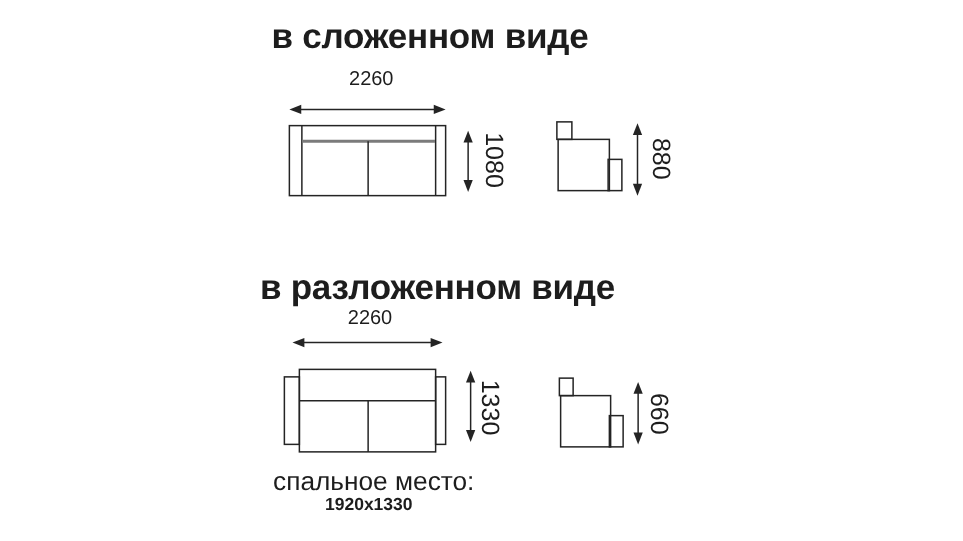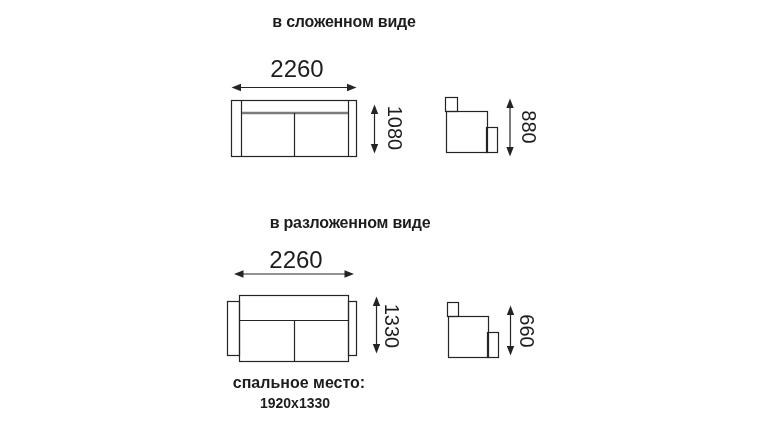--- a/index.html
+++ b/index.html
@@ -6,27 +6,27 @@
   #canvas{
     position:relative;
     width:770px;height:433px;
     background:#ffffff;
     font-family:"Liberation Sans", sans-serif;
     color:#1d1d1d;
     overflow:hidden;
   }
   .abs{position:absolute;white-space:nowrap;}
   .centered{transform:translateX(-50%);}
-  .section-title{font-size:16px;font-weight:bold;letter-spacing:-0.2px;}
-  .dim-num{font-size:24px;font-weight:normal;}
+  .section-title{font-size:28px;font-weight:bold;letter-spacing:-0.2px;}
+  .dim-num{font-size:16px;font-weight:normal;}
   .dim-num-rot{
     font-size:20px;font-weight:normal;
     transform:translate(-50%,-50%) rotate(90deg);
   }
-  .sleep-label{font-size:16px;font-weight:bold;}
+  .sleep-label{font-size:21px;font-weight:normal;}
   .sleep-size{font-size:14px;font-weight:bold;}
   svg{position:absolute;left:0;top:0;}
   .ln{stroke:#242424;stroke-width:1.2;fill:none;}
   .ln-gray{stroke:#7b7b7b;stroke-width:2.4;fill:none;}
   .ah{fill:#242424;stroke:none;}
 </style>
 </head>
 <body>
 
 <div id="canvas">

